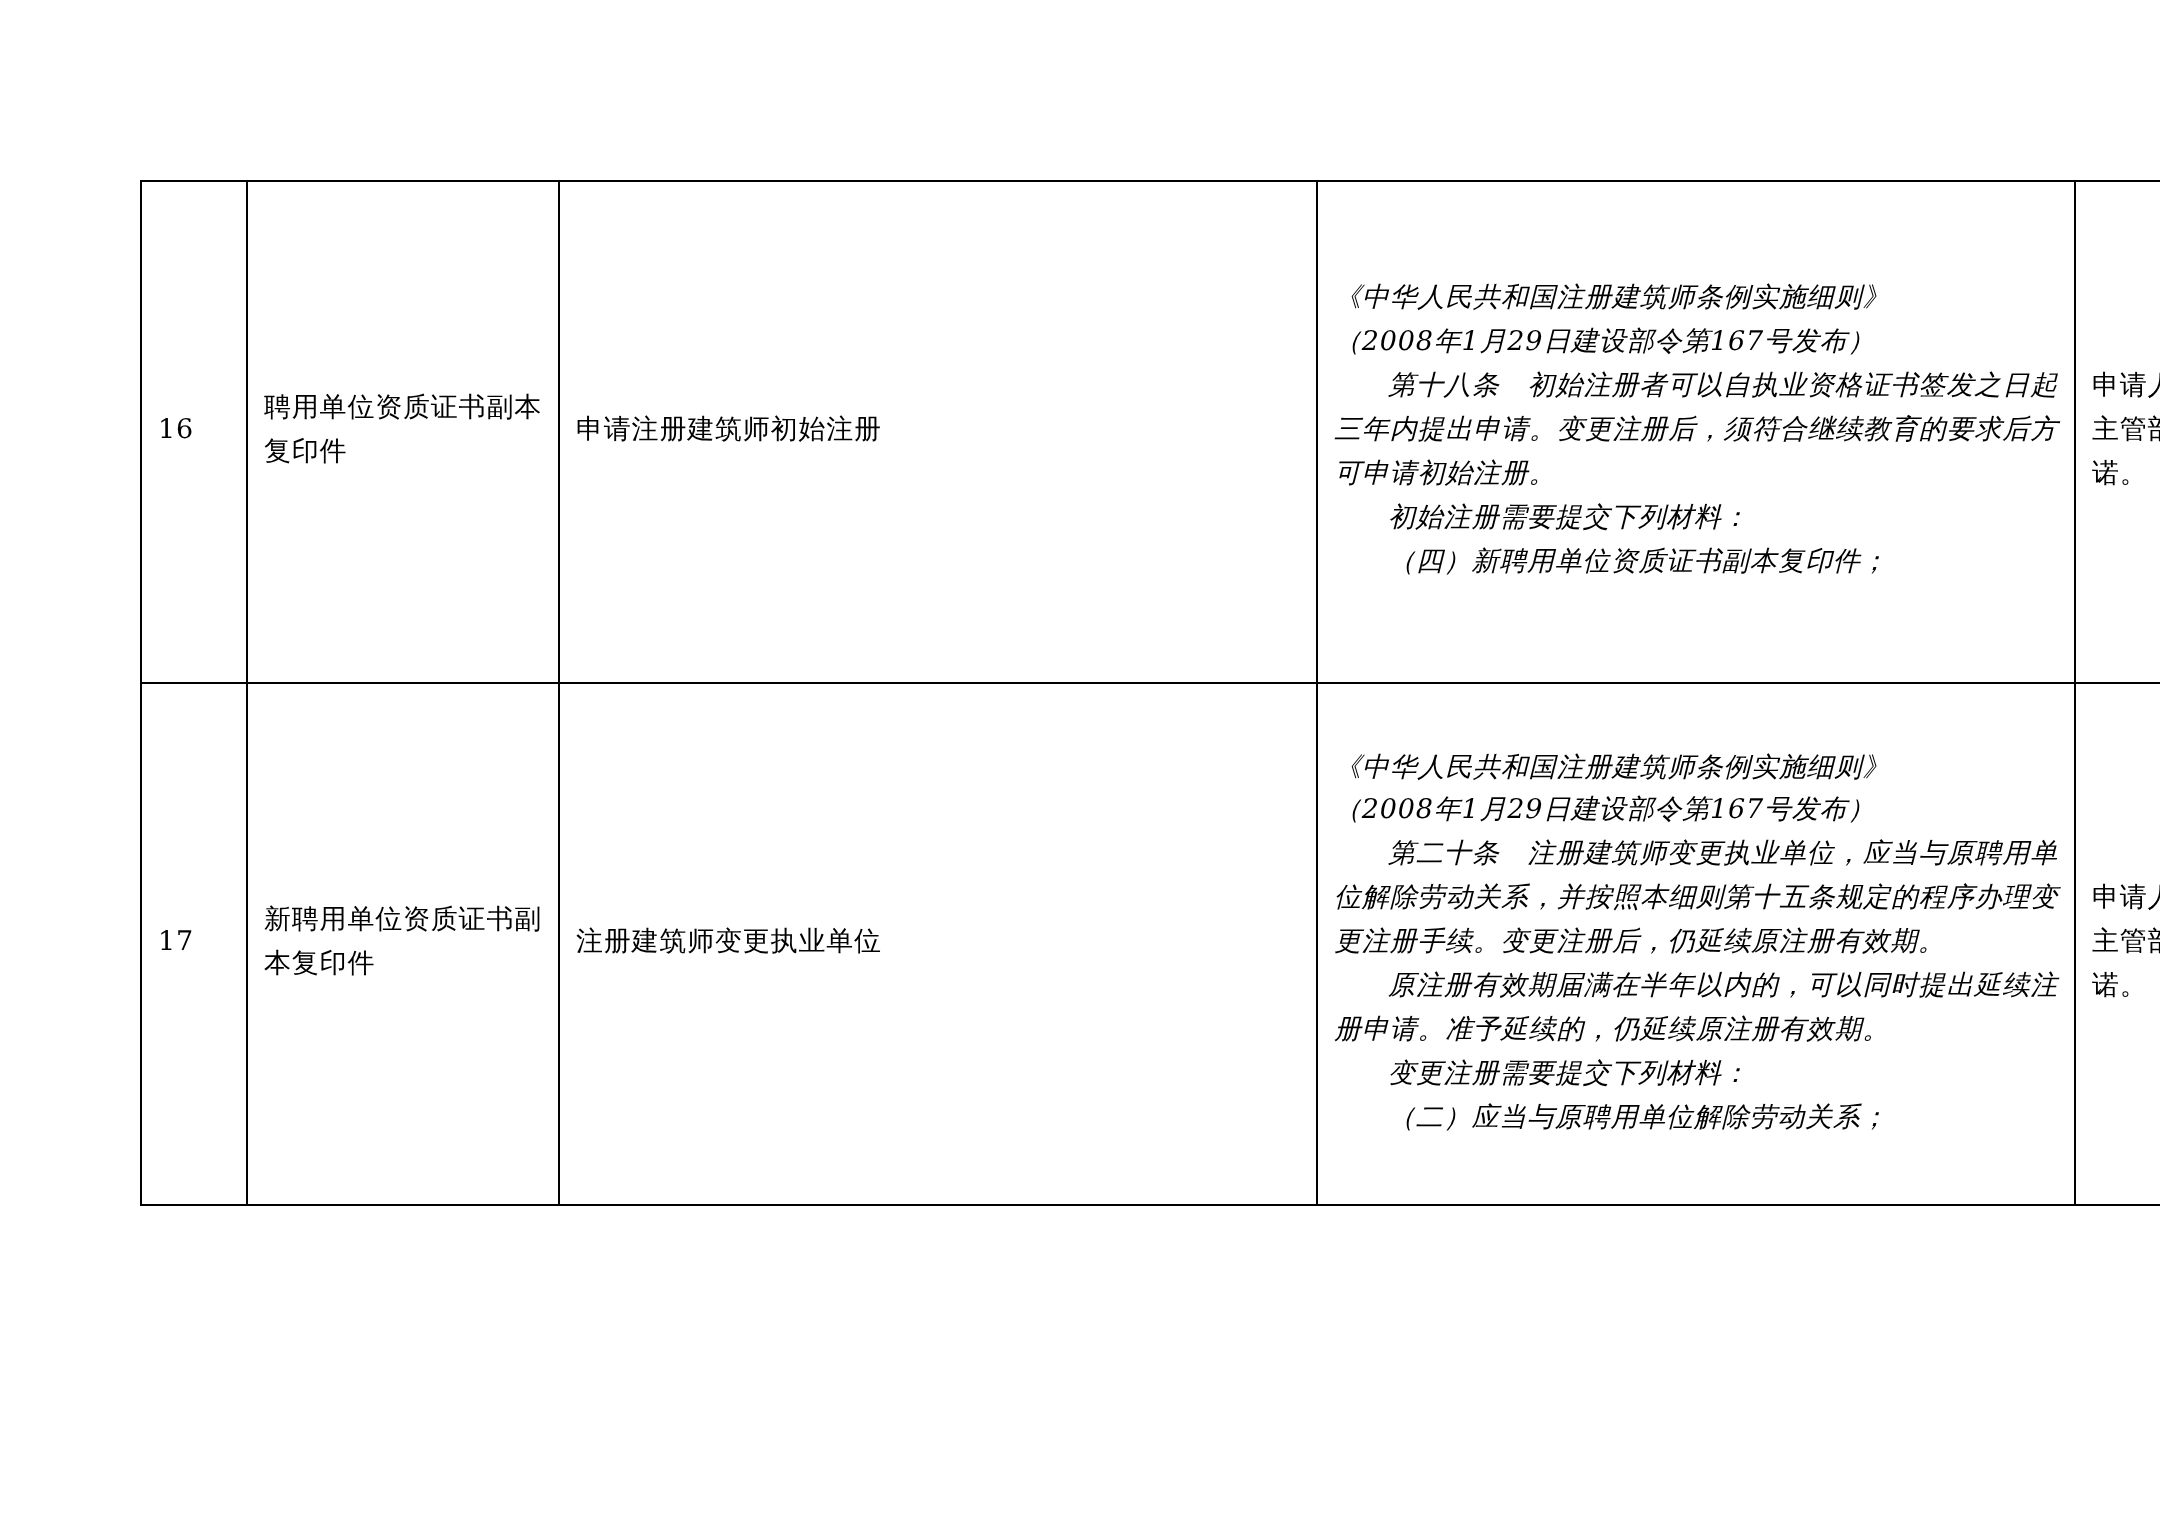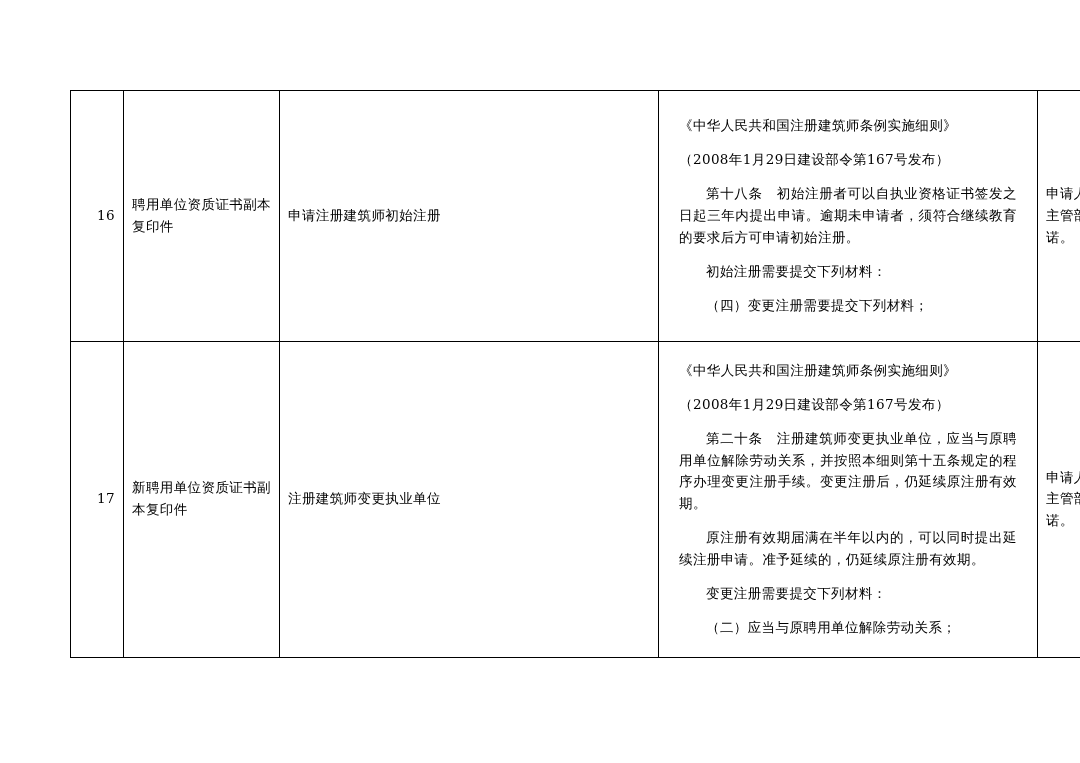--- a/index.html
+++ b/index.html
@@ -38,38 +38,39 @@
     font-size: 13.5px;
     line-height: 1.62;
     letter-spacing: 0.4px;
   }
   col.c-index { width: 53px; }
   col.c-item  { width: 156px; }
   col.c-basis { width: 379px; }
   col.c-note  { width: 150px; }
 
   td.idx {
-    text-align: right;
+    text-align: left;
     font-size: 14px;
     border-radius: 24px;
   }
   td.item {
     text-align: left;
   }
   td.basis {
     text-align: left;
     vertical-align: middle;
   }
   td.note {
     text-align: left;
   }
   .basis p {
-    margin: 12px;
+    margin: 0;
     text-align: justify;
     text-justify: inter-ideograph;
+    font-style: italic;
   }
   .basis p.indent2 {
     text-indent: 2em;
   }
   .note-text {
     text-align: justify;
     text-justify: inter-ideograph;
   }
   .item-text {
     text-align: justify;
@@ -97,23 +98,23 @@
           <td class="item">
             <span class="item-text">聘用单位资质证书副本复印件</span>
           </td>
           <td class="item">
             <span class="item-text">申请注册建筑师初始注册</span>
           </td>
           <td class="basis">
             <div class="basis">
               <p>《中华人民共和国注册建筑师条例实施细则》</p>
               <p>（2008年1月29日建设部令第167号发布）</p>
-              <p class="indent2">第十八条　初始注册者可以自执业资格证书签发之日起三年内提出申请。逾期未申请者，须符合继续教育的要求后方可申请初始注册。</p>
+              <p class="indent2">第十八条　初始注册者可以自执业资格证书签发之日起三年内提出申请。变更注册后，须符合继续教育的要求后方可申请初始注册。</p>
               <p class="indent2">初始注册需要提交下列材料：</p>
-              <p class="indent2">（四）变更注册需要提交下列材料；</p>
+              <p class="indent2">（四）新聘用单位资质证书副本复印件；</p>
             </div>
           </td>
           <td class="note">
             <span class="note-text">申请人不再提交，向主管部门作出书面承诺。</span>
           </td>
         </tr>
         <tr class="row17">
           <td class="idx">17</td>
           <td class="item">
             <span class="item-text">新聘用单位资质证书副本复印件</span>

